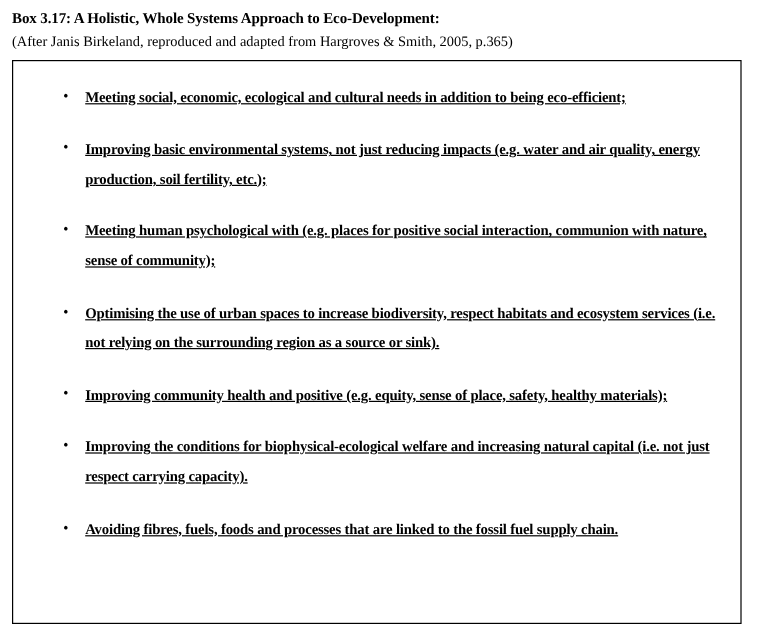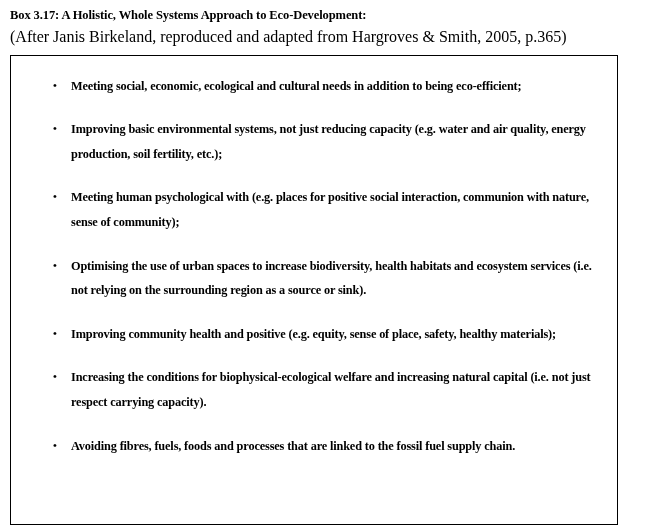--- a/index.html
+++ b/index.html
@@ -23,21 +23,21 @@
   }
   .box-title {
     font-size: 12.5px;
     font-weight: bold;
     letter-spacing: -0.1px;
     line-height: 1.25;
     margin: 0 0 3px 0;
     white-space: nowrap;
   }
   .box-subtitle {
-    font-size: 16px;
+    font-size: 12px;
     font-weight: normal;
     line-height: 1.25;
     margin: 0 0 8px 0;
     white-space: nowrap;
   }
   .content-box {
     border: 1px solid #000000;
     height: 470px;
     box-sizing: border-box;
     padding: 18px 16px 10px 16px;
@@ -64,55 +64,56 @@
   ul.bullet-list li .bullet-mark {
     position: absolute;
     left: 26px;
     top: 0;
     font-size: 11px;
     font-weight: bold;
     line-height: 2.0;
   }
   .li-text {
     display: block;
+    text-decoration: underline;
   }
 </style>
 </head>
 <body>
 
 <div class="page">
 
   <div class="box-title">Box 3.17:  A Holistic, Whole Systems Approach to Eco-Development:</div>
   <div class="box-subtitle">(After Janis Birkeland, reproduced and adapted from Hargroves &amp; Smith, 2005, p.365)</div>
 
   <div class="content-box">
     <ul class="bullet-list">
       <li>
         <span class="bullet-mark">•</span>
         <span class="li-text">Meeting social, economic, ecological and cultural needs in addition to being eco-efficient;</span>
       </li>
       <li>
         <span class="bullet-mark">•</span>
-        <span class="li-text">Improving basic environmental systems, not just reducing capacity (e.g. water and air quality, energy production, soil fertility, etc.);</span>
+        <span class="li-text">Improving basic environmental systems, not just reducing impacts (e.g. water and air quality, energy production, soil fertility, etc.);</span>
       </li>
       <li>
         <span class="bullet-mark">•</span>
         <span class="li-text">Meeting human psychological with (e.g. places for positive social interaction, communion with nature, sense of community);</span>
       </li>
       <li>
         <span class="bullet-mark">•</span>
-        <span class="li-text">Optimising the use of urban spaces to increase biodiversity, health habitats and ecosystem services (i.e. not relying on the surrounding region as a source or sink).</span>
+        <span class="li-text">Optimising the use of urban spaces to increase biodiversity, respect habitats and ecosystem services (i.e. not relying on the surrounding region as a source or sink).</span>
       </li>
       <li>
         <span class="bullet-mark">•</span>
         <span class="li-text">Improving community health and positive (e.g. equity, sense of place, safety, healthy materials);</span>
       </li>
       <li>
         <span class="bullet-mark">•</span>
-        <span class="li-text">Increasing the conditions for biophysical-ecological welfare and increasing natural capital (i.e. not just respect carrying capacity).</span>
+        <span class="li-text">Improving the conditions for biophysical-ecological welfare and increasing natural capital (i.e. not just respect carrying capacity).</span>
       </li>
       <li>
         <span class="bullet-mark">•</span>
         <span class="li-text">Avoiding fibres, fuels, foods and processes that are linked to the fossil fuel supply chain.</span>
       </li>
     </ul>
   </div>
 
 </div>
 

